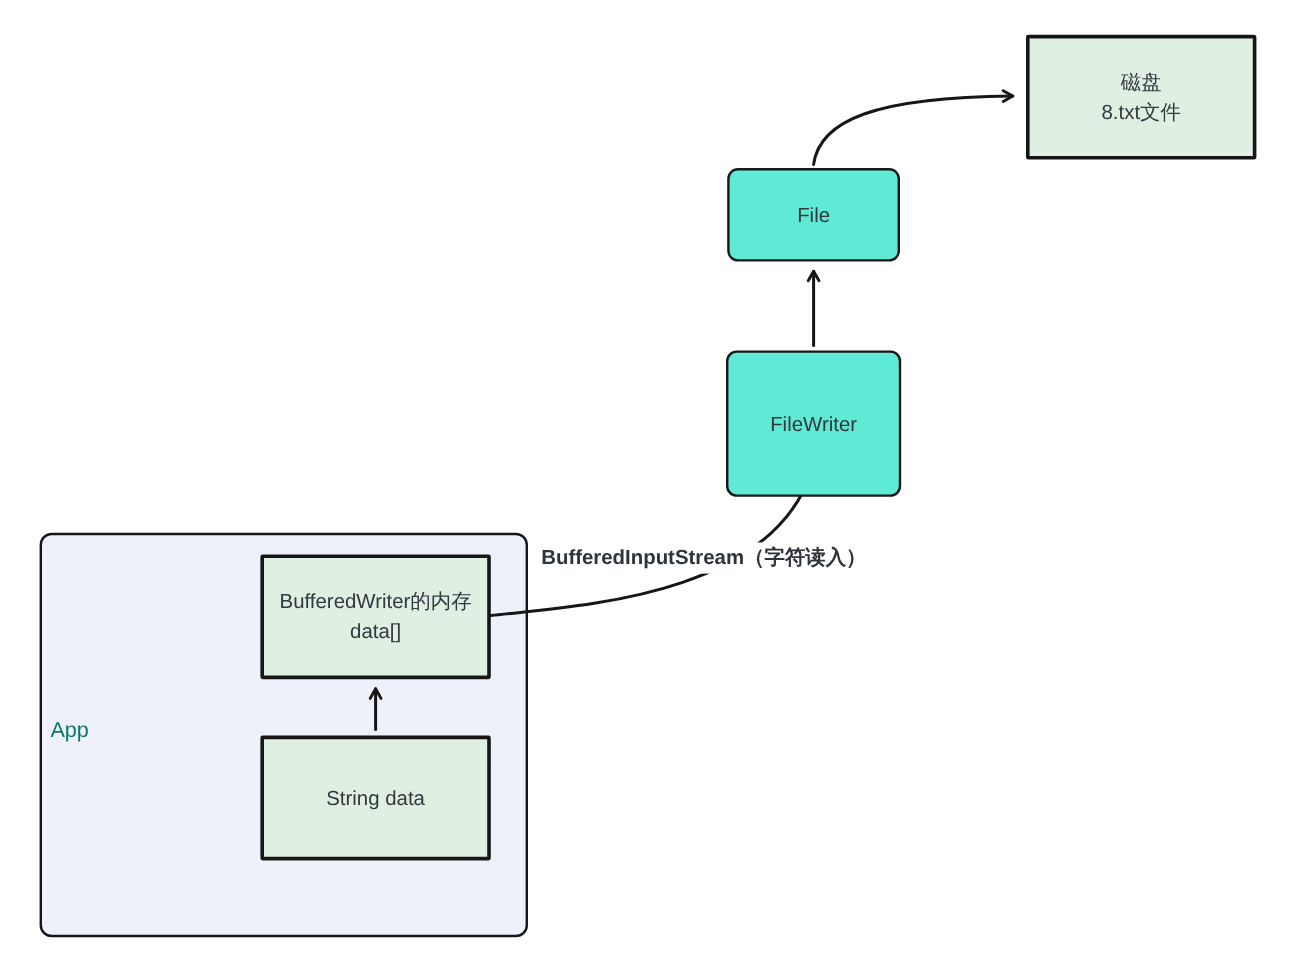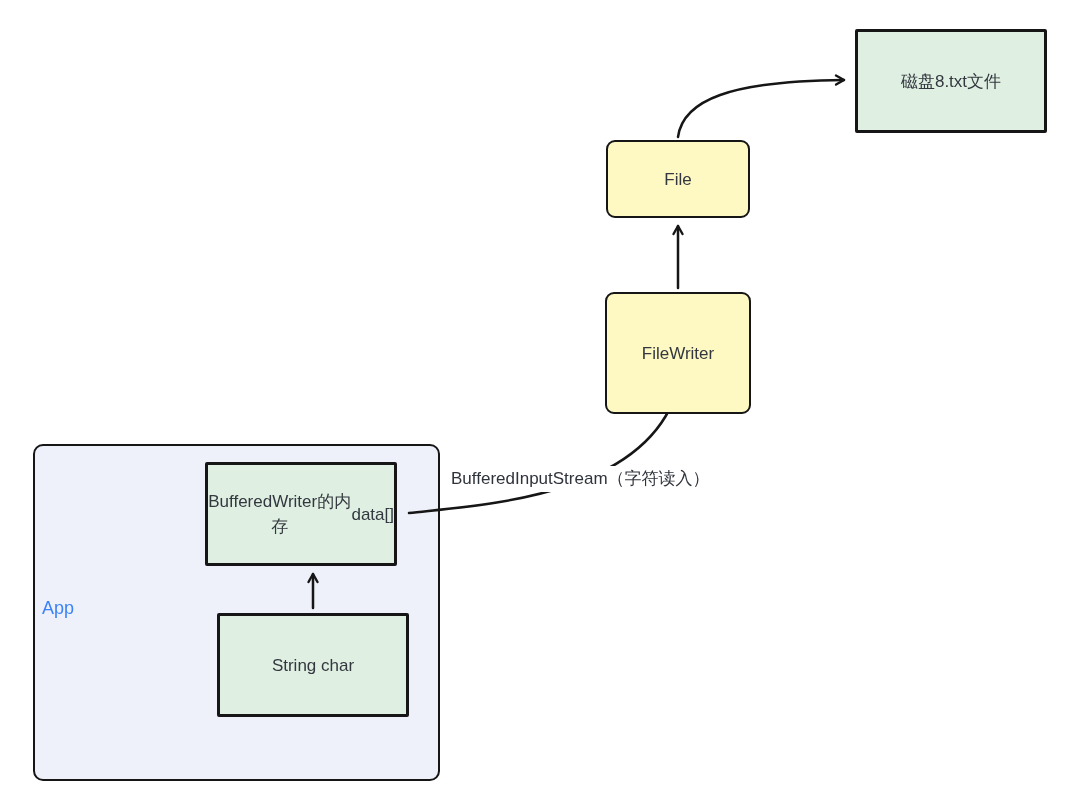--- a/index.html
+++ b/index.html
@@ -19,70 +19,71 @@
     position: absolute;
     left: 0; top: 0;
     width: 1080px;
     height: 796px;
     z-index: 1;
   }
   .node {
     position: absolute;
     box-sizing: border-box;
     display: flex;
-    flex-direction: row;
+    flex-direction: column;
     align-items: center;
     justify-content: center;
     text-align: center;
     color: #33373f;
     font-size: 17px;
     line-height: 25px;
     z-index: 2;
   }
   .green-box {
     background: #dff0e3;
     border: 3px solid #161616;
     border-radius: 2px;
   }
   .blue-box {
-    background: #fef9c3;
+    background: #5eead4;
     border: 2.5px solid #161616;
     border-radius: 9px;
   }
   .container-box {
     position: absolute;
     box-sizing: border-box;
     background: #eef1fa;
     border: 2.5px solid #161616;
     border-radius: 10px;
     z-index: 0;
   }
   #disk-box        { left: 855px; top: 29px;  width: 192px; height: 104px; }
   #file-box        { left: 606px; top: 140px; width: 144px; height: 78px;  }
   #filewriter-box  { left: 605px; top: 292px; width: 146px; height: 122px;  }
   #app-box         { left: 33px;  top: 444px; width: 407px; height: 337px; }
-  #bufferedwriter-box { left: 205px; top: 462px; width: 192px; height: 104px; }
+  #bufferedwriter-box { left: 217px; top: 462px; width: 192px; height: 104px; }
   #stringdata-box  { left: 217px; top: 613px; width: 192px; height: 104px; }
   #app-label {
     position: absolute;
     left: 42px; top: 598px;
     font-size: 18px;
-    color: #3b82f6;
+    color: #0f766e;
     z-index: 2;
   }
   #edge-label {
     position: absolute;
-    left: 447px; top: 466px;
+    left: 447px; top: 452px;
     padding: 0 4px;
     background: #ffffff;
     font-size: 17px;
     line-height: 26px;
     color: #2f333b;
     white-space: nowrap;
     z-index: 3;
+    font-weight: bold;
   }
 </style>
 </head>
 <body>
 
 <div id="canvas">
 
   <div id="app-box" class="container-box"></div>
   <div id="app-label">App</div>
 
@@ -114,18 +115,18 @@
   <div id="filewriter-box" class="node blue-box">
     <span>FileWriter</span>
   </div>
 
   <div id="bufferedwriter-box" class="node green-box">
     <span>BufferedWriter的内存</span>
     <span>data[]</span>
   </div>
 
   <div id="stringdata-box" class="node green-box">
-    <span>String char</span>
+    <span>String data</span>
   </div>
 
   <div id="edge-label">BufferedInputStream（字符读入）</div>
 
 </div>
 
 </body></html>

